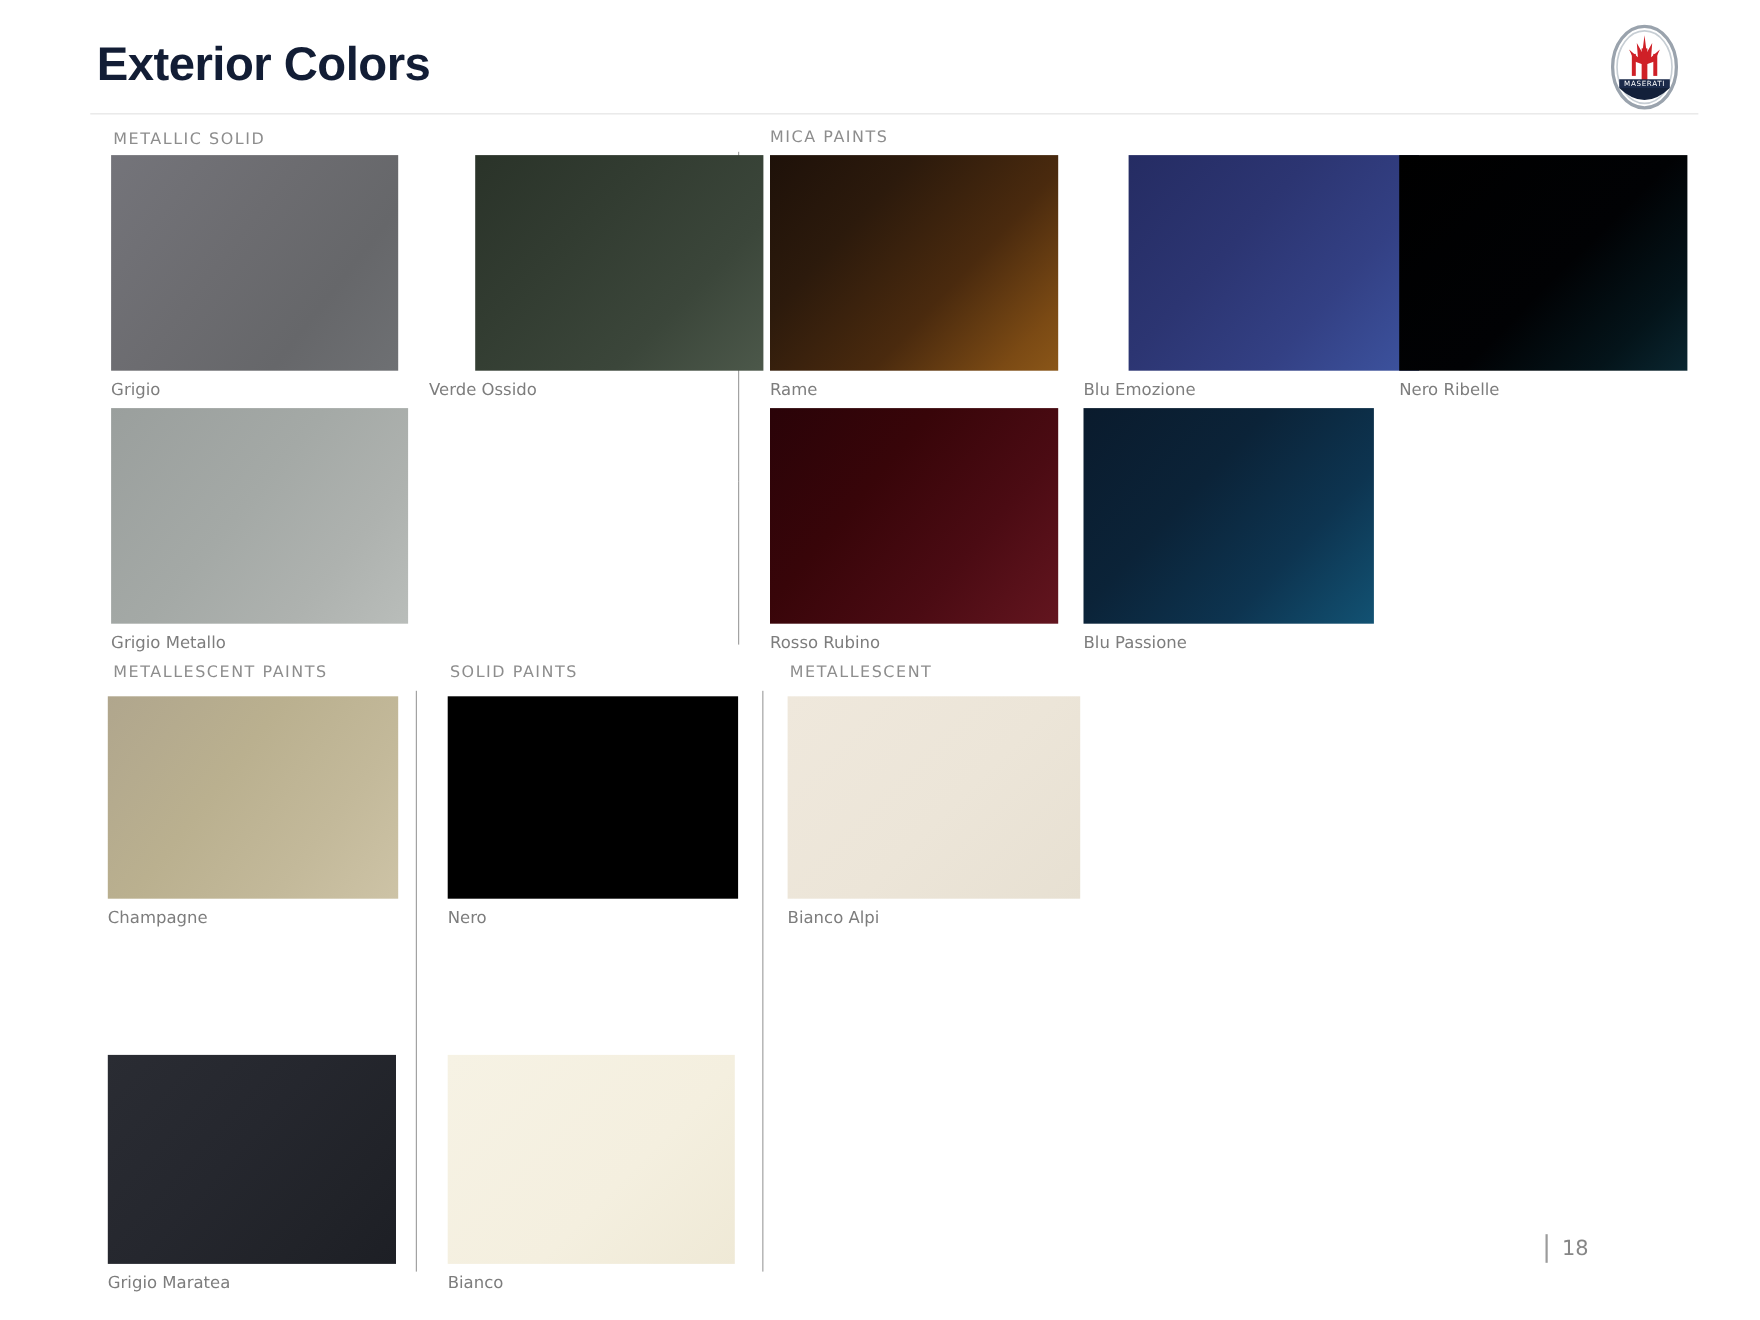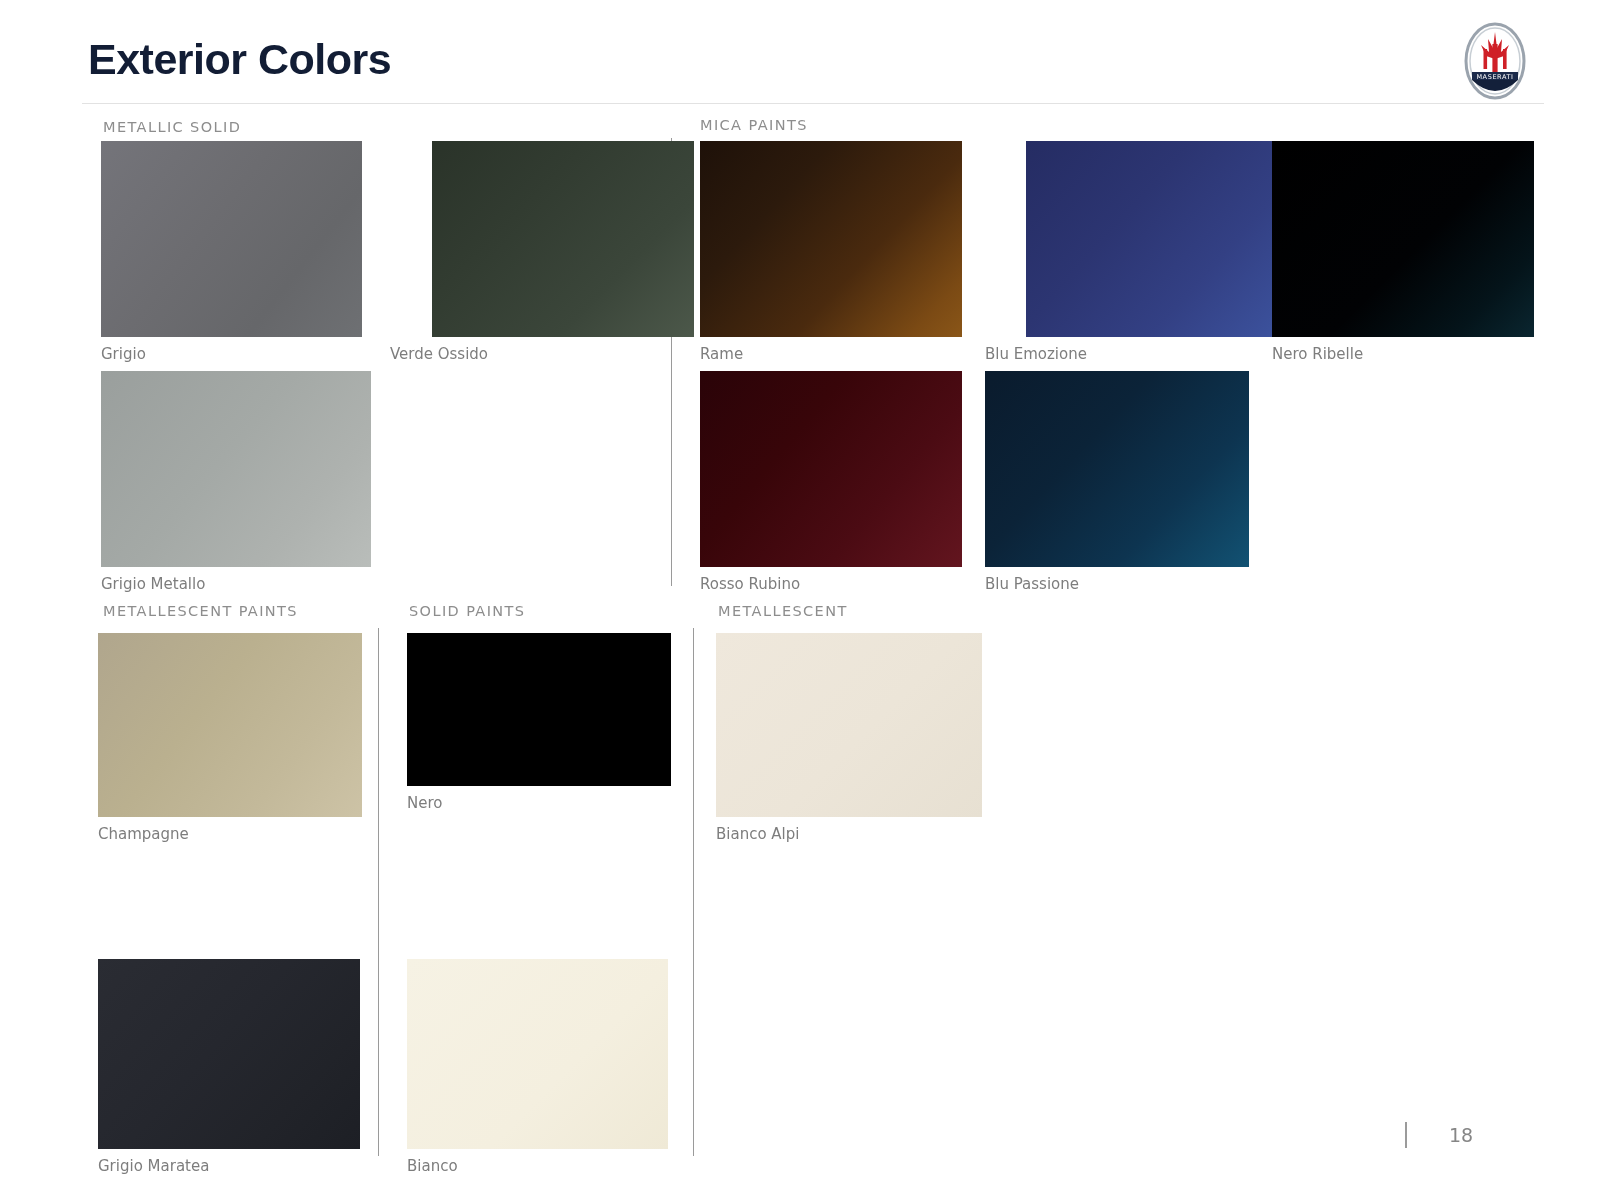--- a/index.html
+++ b/index.html
@@ -84,21 +84,21 @@
     background: #9a9a9a;
   }
 
   
   #page-number-wrap {
     position: absolute;
     left: 1405px;
     top: 1122px;
     display: flex;
     align-items: center;
-    gap: 42px;
+    gap: 13px;
   }
   #page-number-bar {
     width: 2px;
     height: 26px;
     background: #9b9b9b;
   }
   #page-number {
     font-size: 19px;
     color: #868686;
     font-family: "DejaVu Sans", sans-serif;
@@ -169,21 +169,21 @@
     <div class="section-header" style="left: 103px; top: 603px;">METALLESCENT PAINTS</div>
     <div class="swatch-cell" style="left: 98px; top: 633px; width: 264px; height: 184px;">
       <div class="swatch-chip" style="background: linear-gradient(128deg, rgb(176, 166, 141) 0%, rgb(186, 176, 143) 40%, rgb(195, 185, 154) 72%, rgb(205, 195, 166) 100%);"></div>
       <div class="swatch-label">Champagne</div>
     </div>
     <div class="swatch-cell" style="left: 98px; top: 959px; width: 262px; height: 190px;">
       <div class="swatch-chip" style="background: linear-gradient(132deg, rgb(42, 44, 51) 0%, rgb(37, 39, 46) 45%, rgb(33, 35, 41) 75%, rgb(29, 31, 37) 100%);"></div>
       <div class="swatch-label">Grigio Maratea</div>
     </div>
     <div class="section-header" style="left: 409px; top: 603px;">SOLID PAINTS</div>
-    <div class="swatch-cell" style="left: 407px; top: 633px; width: 264px; height: 153px;">
+    <div class="swatch-cell" style="left: 407px; top: 633px; width: 264px; height: 184px;">
       <div class="swatch-chip" style="background: rgb(0, 0, 0);"></div>
       <div class="swatch-label">Nero</div>
     </div>
     <div class="swatch-cell" style="left: 407px; top: 959px; width: 261px; height: 190px;">
       <div class="swatch-chip" style="background: linear-gradient(135deg, rgb(246, 242, 228) 0%, rgb(244, 239, 223) 60%, rgb(239, 233, 214) 100%);"></div>
       <div class="swatch-label">Bianco</div>
     </div>
     <div class="section-header" style="left: 718px; top: 603px;">METALLESCENT</div>
     <div class="swatch-cell" style="left: 716px; top: 633px; width: 266px; height: 184px;">
       <div class="swatch-chip" style="background: linear-gradient(135deg, rgb(239, 232, 220) 0%, rgb(236, 229, 216) 55%, rgb(231, 224, 210) 100%);"></div>

